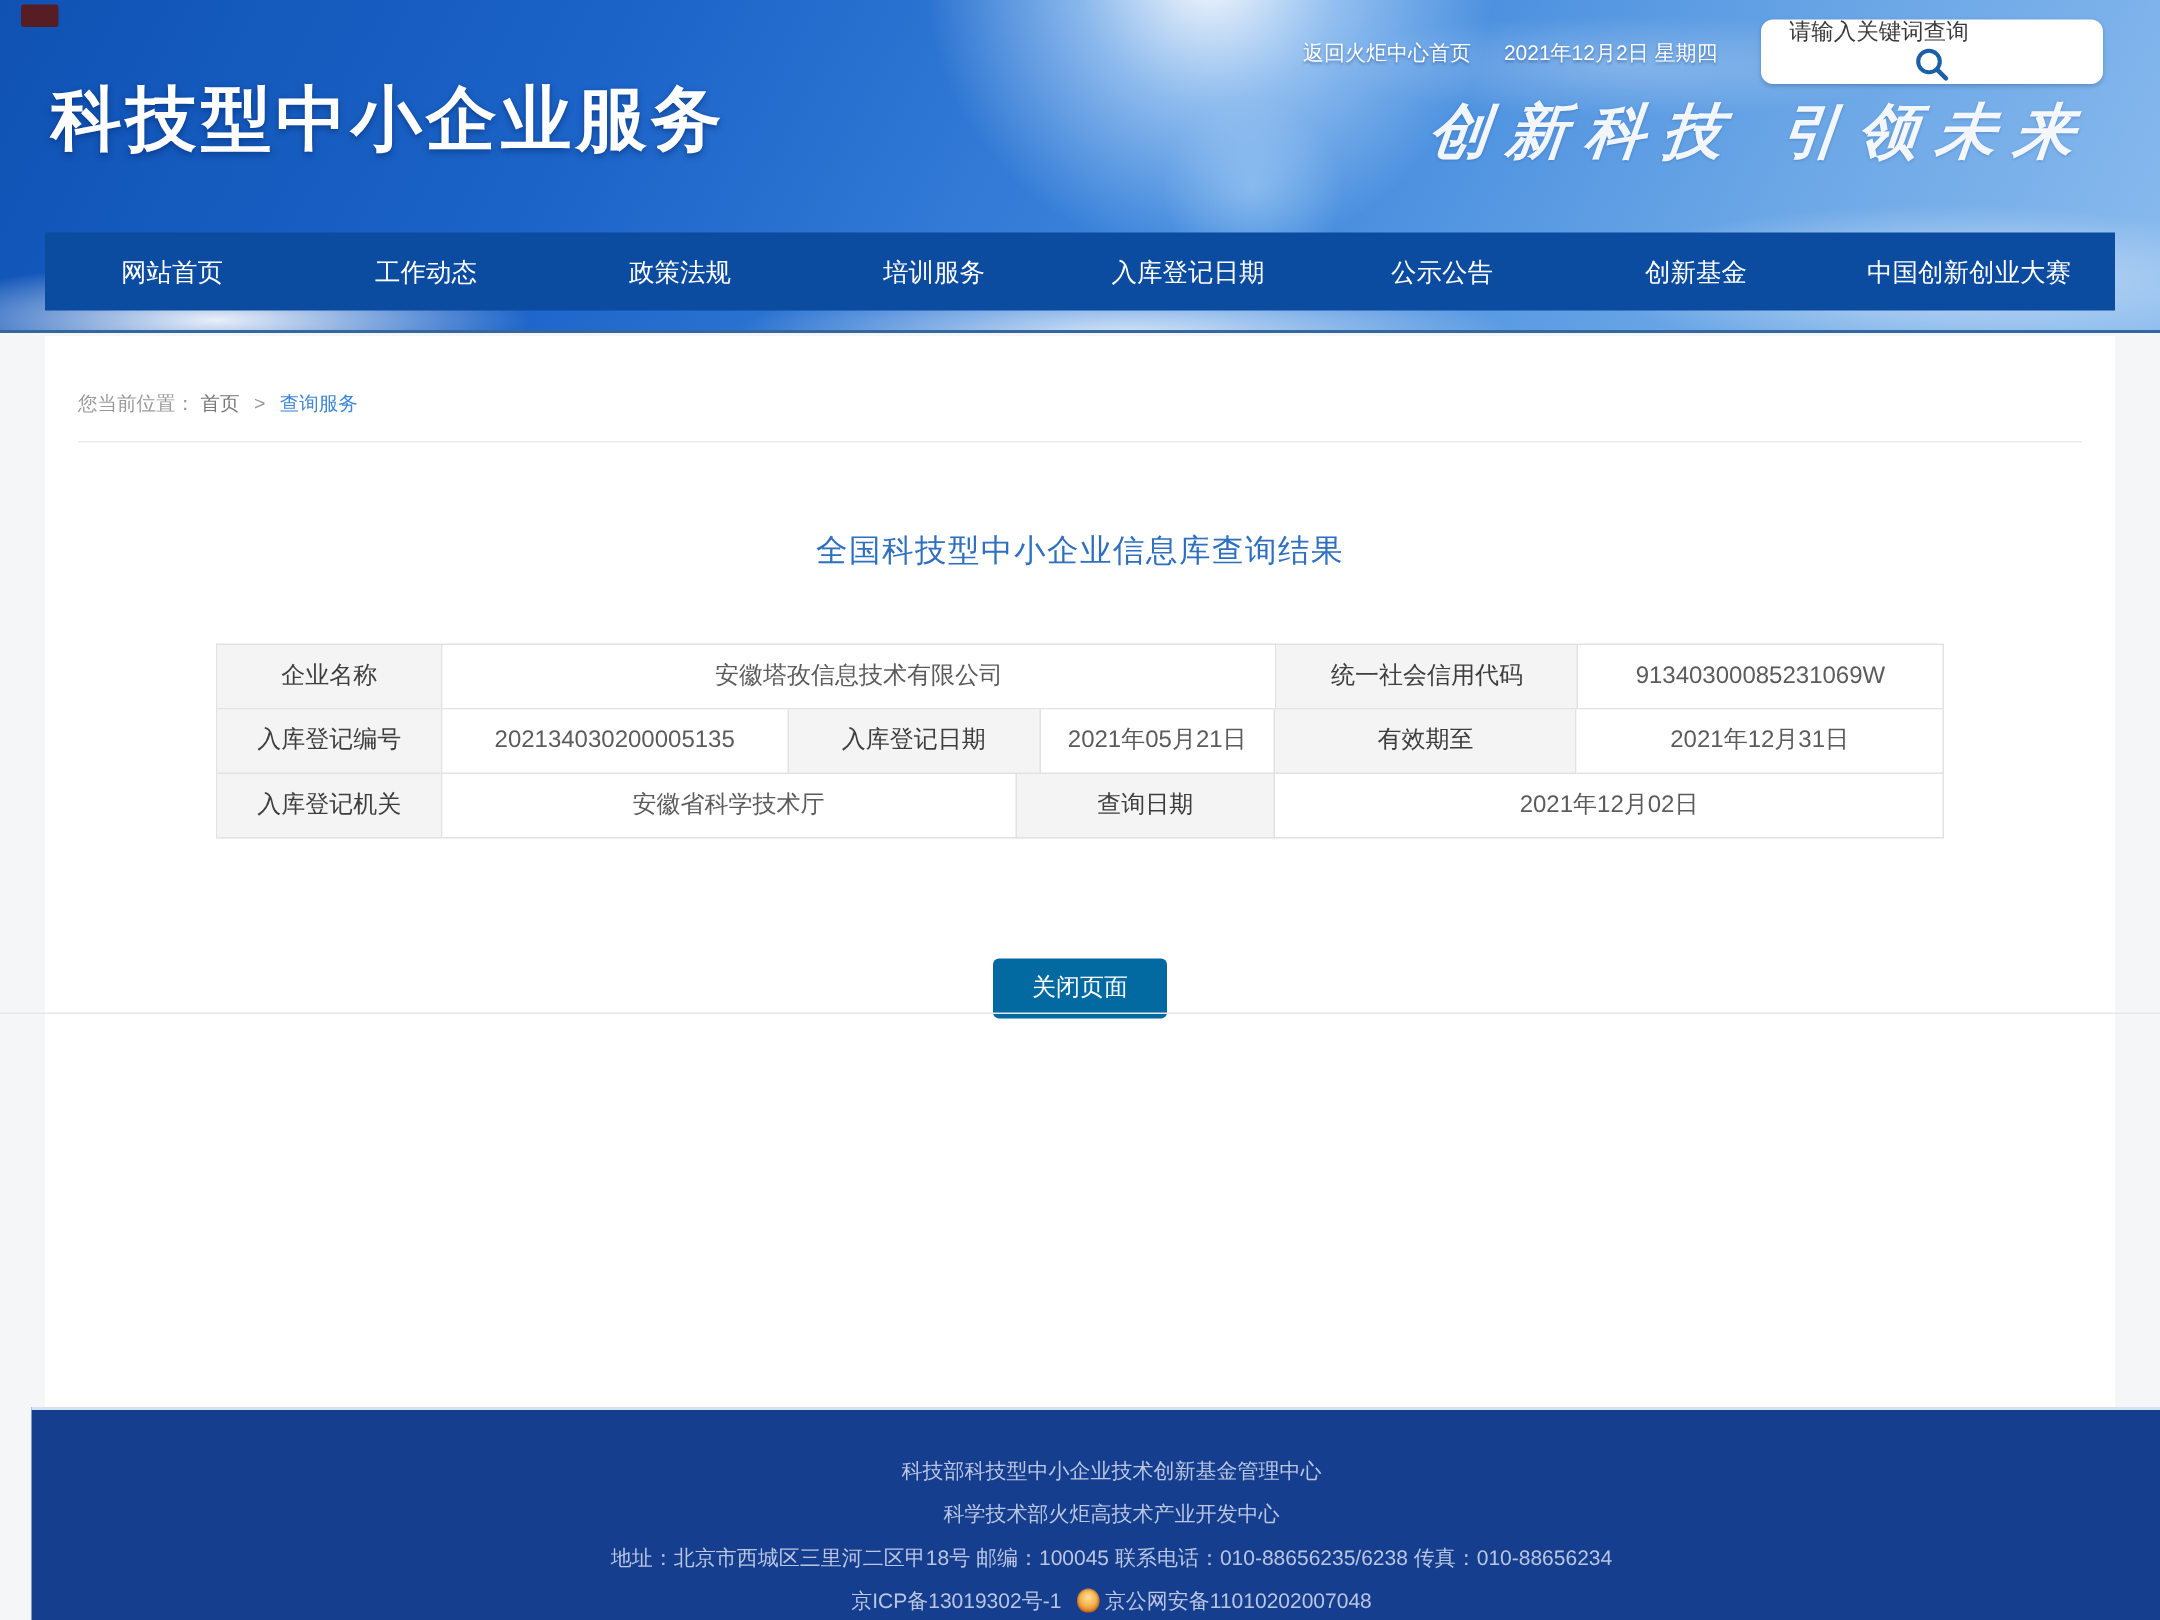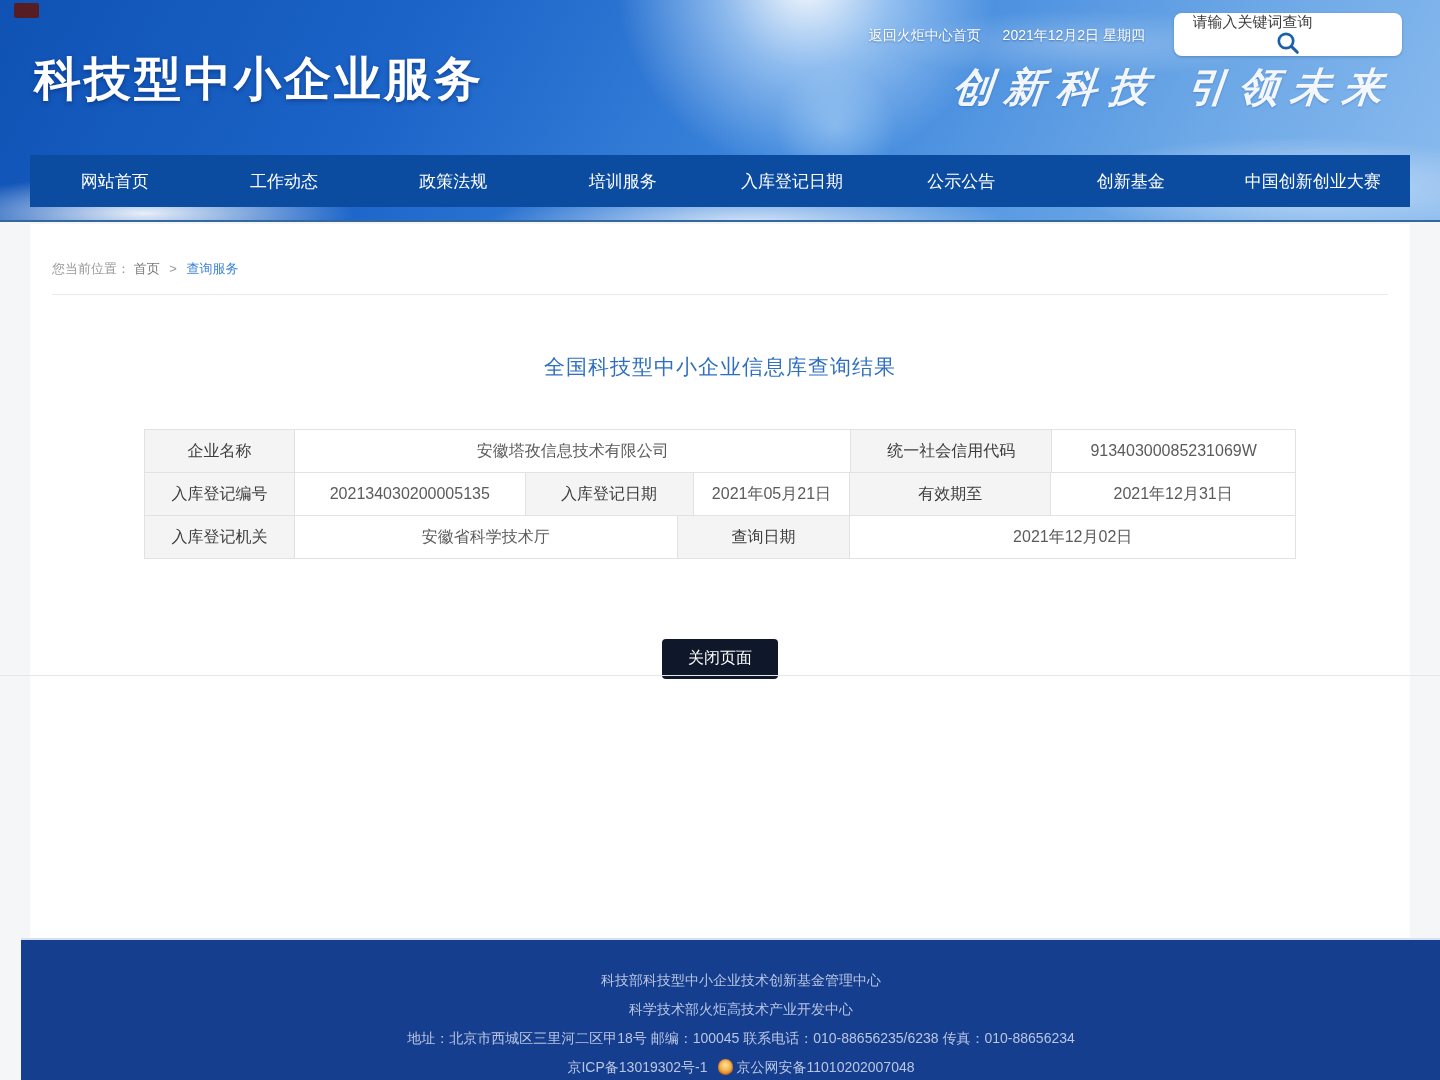--- a/index.html
+++ b/index.html
@@ -86,23 +86,23 @@
     border-right:1px solid #e2e2e2; border-bottom:1px solid #e2e2e2;
     overflow:hidden; white-space:nowrap; }
   .cell.lbl { background:#f4f4f4; color:#3d3d3d; }
   .cell.val { background:#fff; color:#5b5b5b; }
   .w150{width:150px;} .w557{width:557px;} .w201{width:201px;} .w244{width:244px;}
   .w231{width:231px;} .w168{width:168px;} .w157{width:157px;} .w245{width:245px;text-align:center;}
   .w383{width:383px;} .w173{width:173px;} .w446{width:446px;}
 
   .btn-row { margin-top:80px; text-align:center; }
   .close-btn { display:inline-block; width:116px; height:40px; line-height:40px;
-    background:#0f172a; color:#fff; font-size:16px; text-align:center;
+    background:#0369a1; color:#fff; font-size:16px; text-align:center;
     border:none; border-radius:4px; cursor:pointer;
-    font-family:Liberation Mono, monospace; }
+    font-family:Liberation Sans, sans-serif; }
 
   
   .footer { position:absolute; bottom:0; left:0; width:1440px; height:142px;
     background:#153e8e; border-top:2px solid #d7e0ef;
     color:#b9c5e2; font-size:14px; text-align:center; padding-top:26px;margin-left:21px; }
   .footer .fline { line-height:29px; }
   .footer a { color:#b9c5e2; text-decoration:none; cursor:pointer; }
   .badge-icon { display:inline-block; width:15px; height:16px; margin:0 4px -3px 10px;
     border-radius:50% 50% 46% 46%;
     background:radial-gradient(circle at 50% 38%, #ffe09a 0%, #f3b34a 45%, #d97b24 78%, #b6531a 100%);

